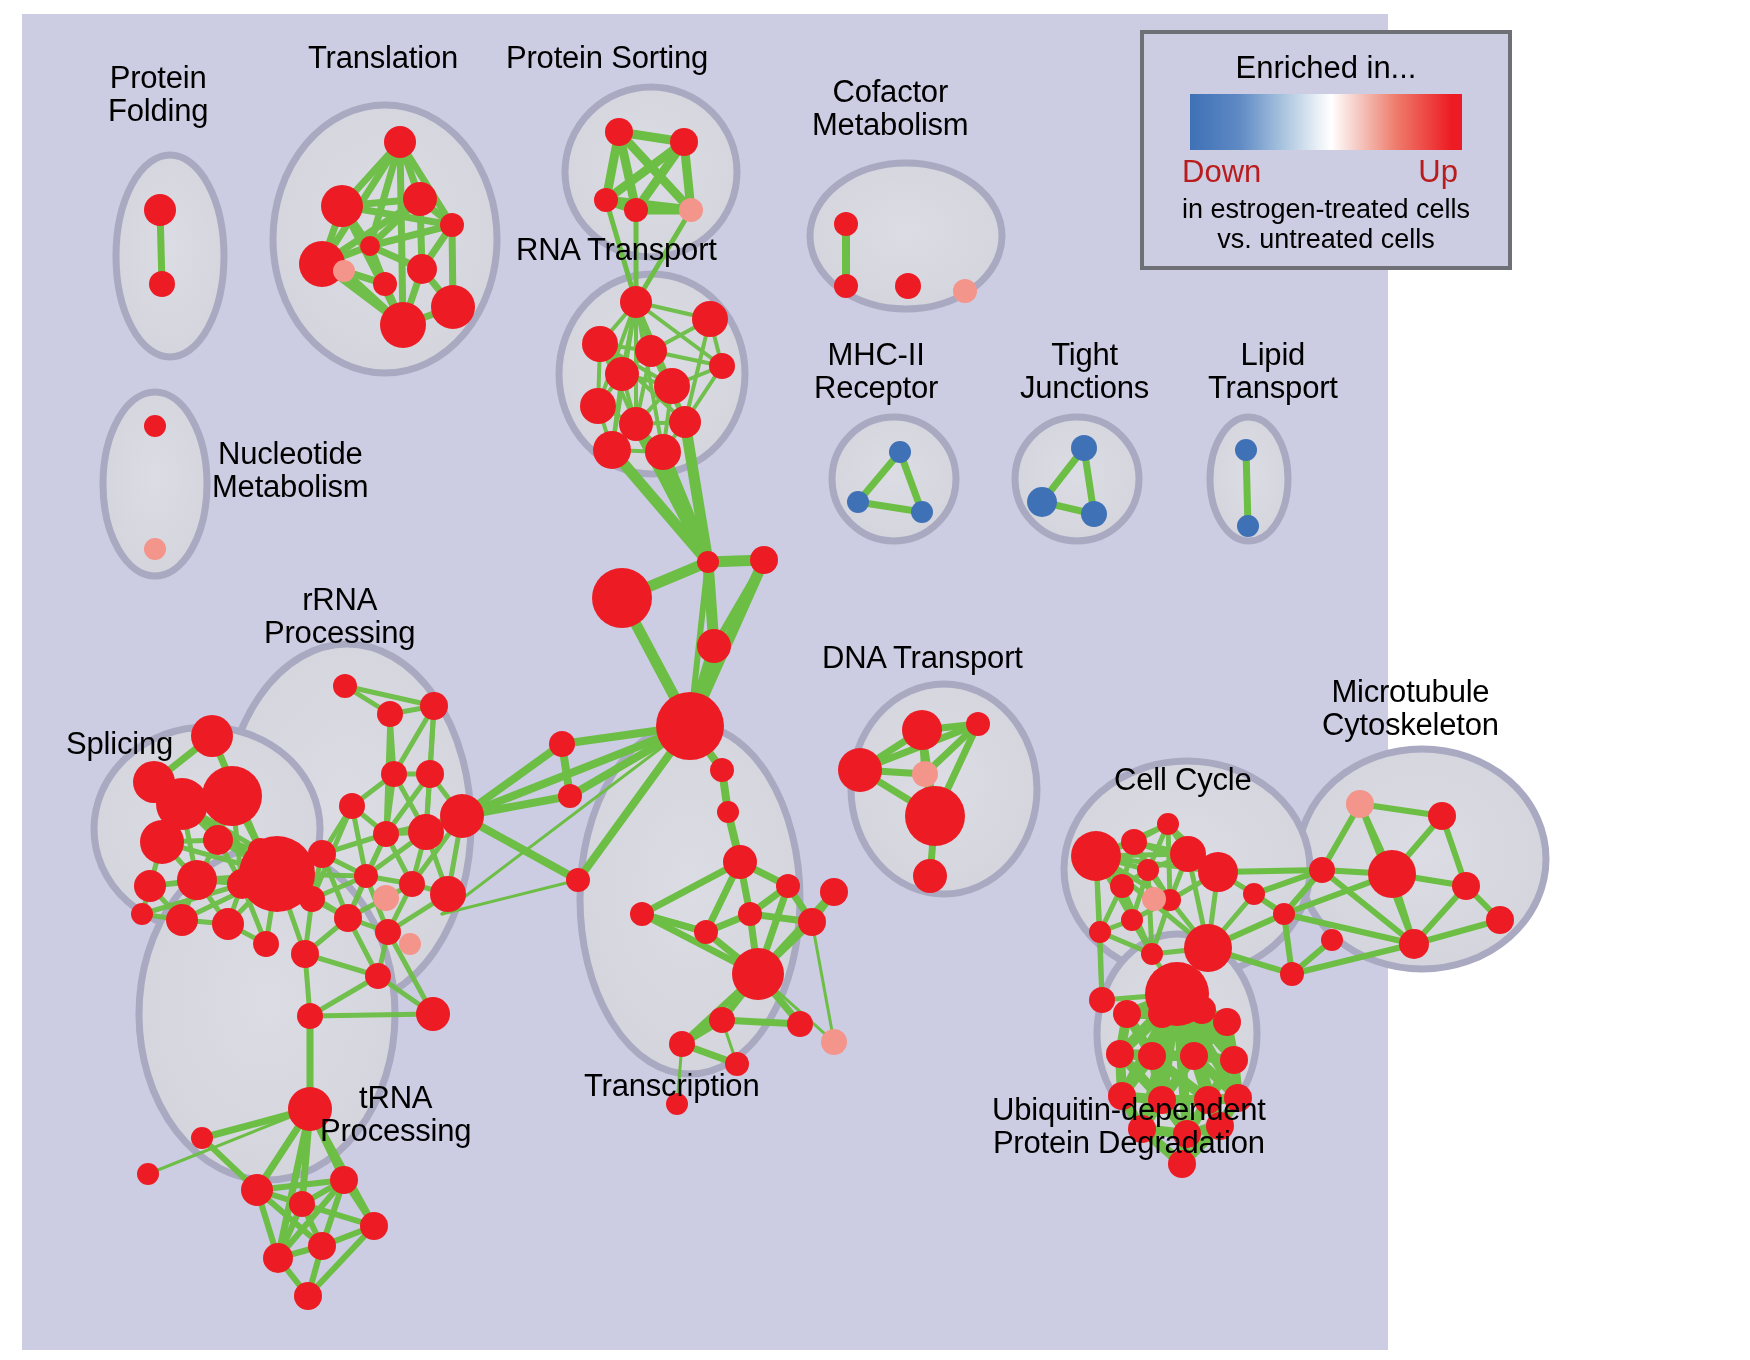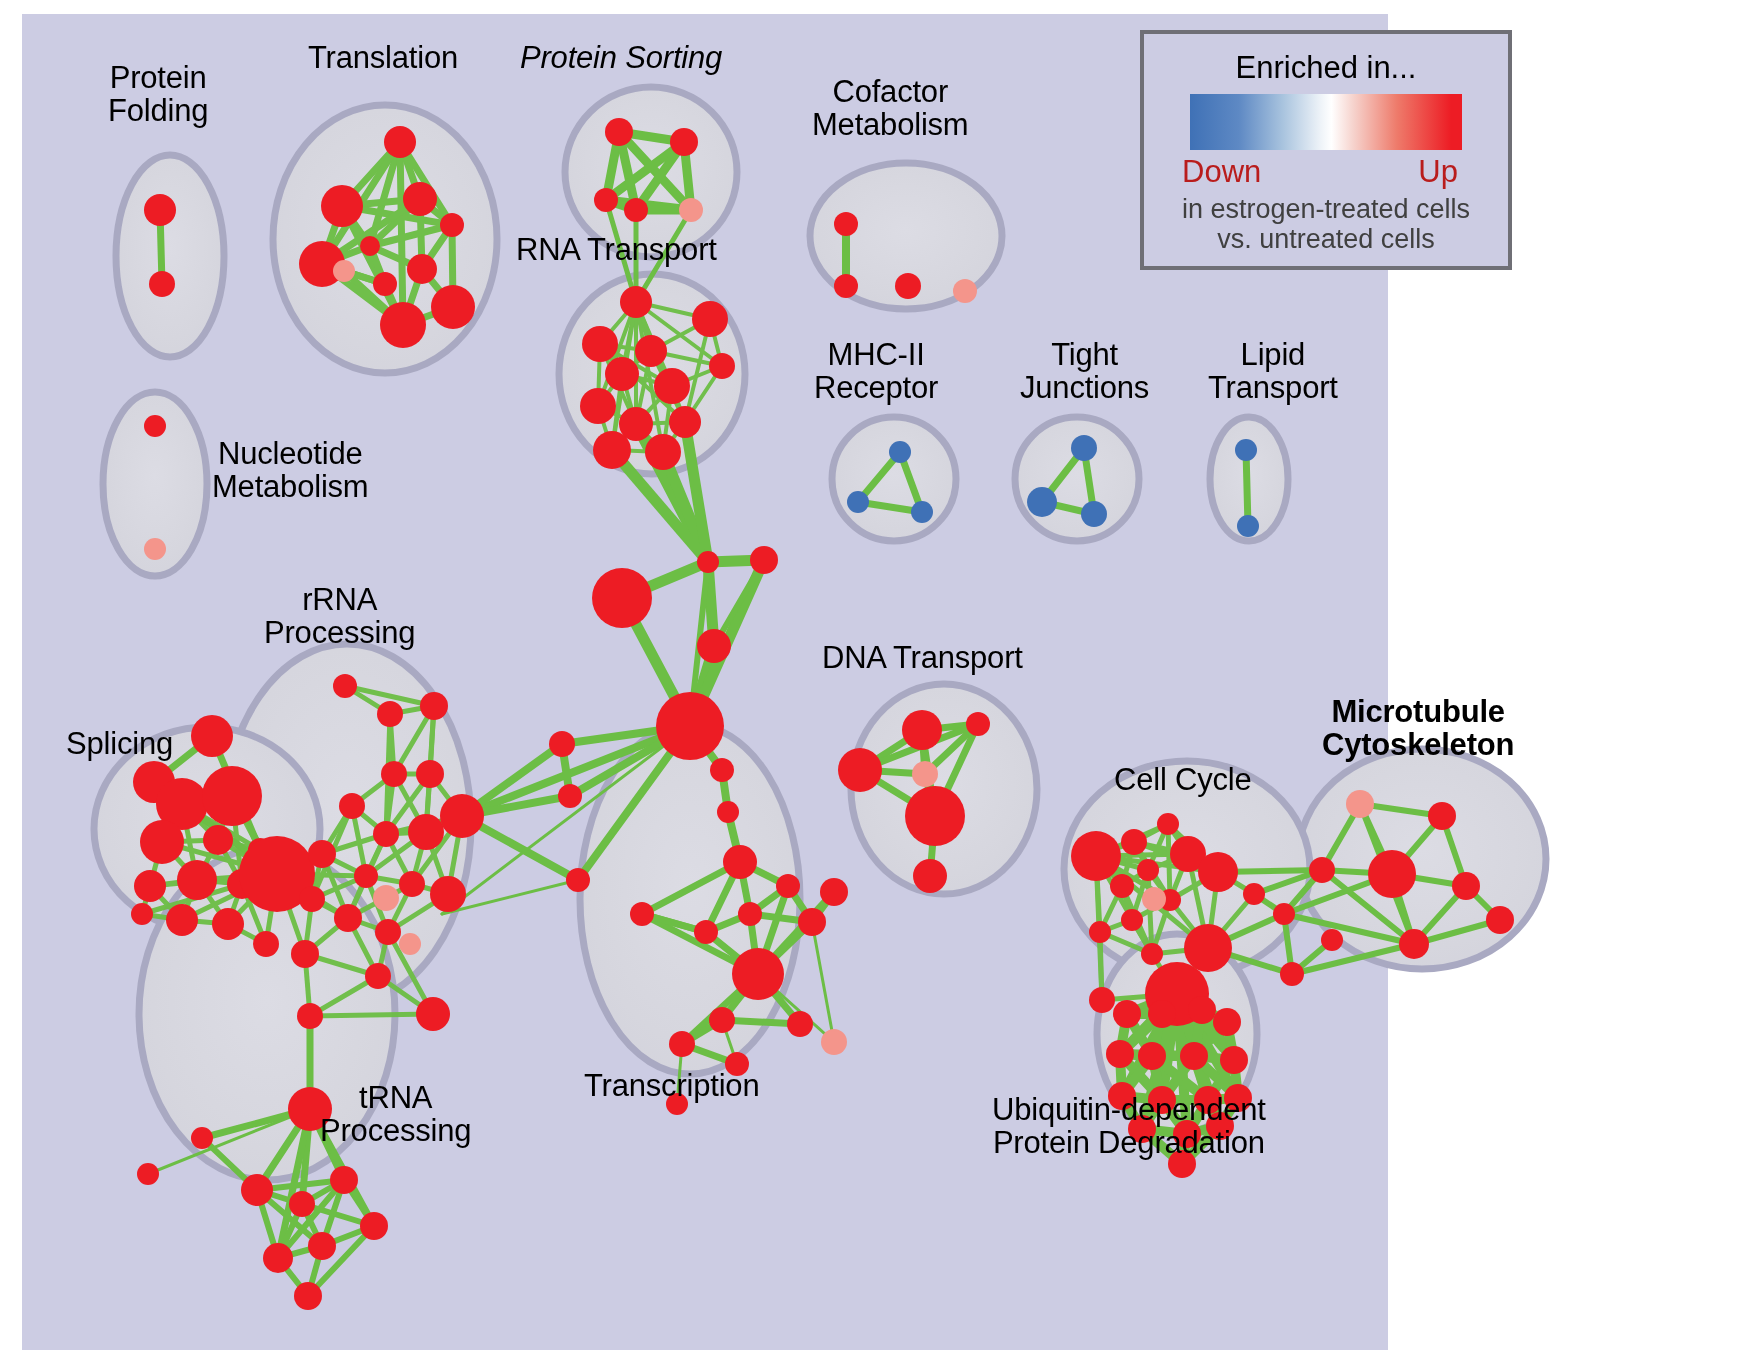--- a/index.html
+++ b/index.html
@@ -39,21 +39,21 @@
   }
   #legend-title{font-size:31px;color:#000;margin-top:16px;}
   #legend-bar{
     width:272px;height:56px;margin-top:8px;
     background:linear-gradient(to right,#3f71b6 0%,#5e89c4 18%,#a8c3de 34%,#eef3f8 48%,#ffffff 52%,#f6d3cd 60%,#ee7b6b 76%,#ed1c24 96%,#ed1c24 100%);
   }
   #legend-ends{
     width:300px;display:flex;justify-content:space-between;
     margin-top:4px;font-size:31px;color:#b91c1c;
   }
-  #legend-sub{font-size:27px;color:#404040;text-align:center;line-height:1.12;margin-top:4px;}
+  #legend-sub{font-size:27px;color:#000000;text-align:center;line-height:1.12;margin-top:4px;}
   .lgl{margin-left:6px;}
   .lgr{margin-right:18px;}
 </style>
 </head>
 <body>
 
 <div id="root">
   <div id="canvas">
 
     <svg id="net" viewBox="0 0 1706 1336">
@@ -778,37 +778,37 @@
           <circle cx="1165" cy="1120" r="14"></circle>
           <circle cx="1198" cy="1112" r="14"></circle>
           <circle cx="1160" cy="1150" r="14"></circle>
         </g>
       </g>
     </svg>
 
     <div class="cluster-label" style="left:86px;top:48px;">Protein
 Folding</div>
     <div class="cluster-label" style="left:286px;top:28px;">Translation</div>
-    <div class="cluster-label" style="left:498px;top:28px;font-style:italic;">Protein Sorting</div>
+    <div class="cluster-label" style="left:484px;top:28px;">Protein Sorting</div>
     <div class="cluster-label" style="left:790px;top:62px;">Cofactor
 Metabolism</div>
     <div class="cluster-label" style="left:494px;top:220px;">RNA Transport</div>
     <div class="cluster-label" style="left:190px;top:424px;">Nucleotide
 Metabolism</div>
     <div class="cluster-label" style="left:792px;top:325px;">MHC-II
 Receptor</div>
     <div class="cluster-label" style="left:998px;top:325px;">Tight
 Junctions</div>
     <div class="cluster-label" style="left:1186px;top:325px;">Lipid
 Transport</div>
     <div class="cluster-label" style="left:242px;top:570px;">rRNA
 Processing</div>
     <div class="cluster-label" style="left:44px;top:714px;">Splicing</div>
     <div class="cluster-label" style="left:800px;top:628px;">DNA Transport</div>
-    <div class="cluster-label" style="left:1300px;top:682px;font-weight:bold;">Microtubule
+    <div class="cluster-label" style="left:1300px;top:662px;">Microtubule
 Cytoskeleton</div>
     <div class="cluster-label" style="left:1092px;top:750px;">Cell Cycle</div>
     <div class="cluster-label" style="left:562px;top:1056px;">Transcription</div>
     <div class="cluster-label" style="left:298px;top:1068px;">tRNA
 Processing</div>
     <div class="cluster-label" style="left:970px;top:1080px;">Ubiquitin-dependent
 Protein Degradation</div>
 
     <div id="legend">
       <div id="legend-title">Enriched in...</div>

